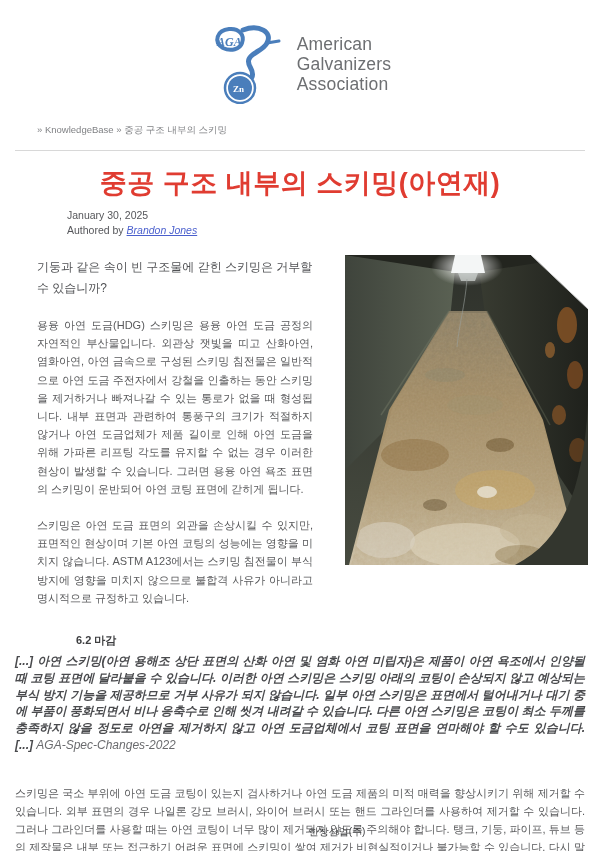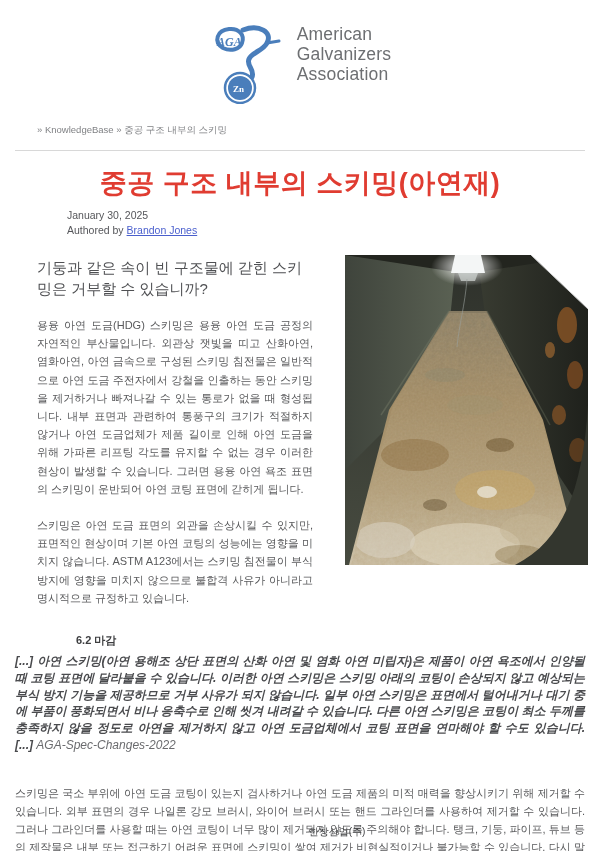--- a/index.html
+++ b/index.html
@@ -1,35 +1,35 @@
 <!DOCTYPE html>
 <html><head>
 <meta charset="utf-8">
 <style>
   html,body{margin:0;padding:0;}
   body{
     width:600px;height:851px;background:#ffffff;position:relative;overflow:hidden;
     font-family:"Liberation Sans", sans-serif;color:#58595b;
   }
   
-  .header{padding-top:24px;display:flex;justify-content:center;gap:14px;}
+  .header{padding-top:24px;display:flex;justify-content:center;align-items:center;gap:14px;}
   .logo-mark{width:74px;height:80px;flex:0 0 auto;}
   .org-name{font-size:17.5px;line-height:20px;color:#6d6f72;letter-spacing:.2px;}
   
   .breadcrumb{margin:20px 8px 0 37px;font-size:9.5px;color:#808285;}
   .breadcrumb a{color:#808285;text-decoration:none;}
   .rule{border:none;border-top:1px solid #d8d8d8;margin:13px 15px 0 15px;}
   
   h1.title{margin:16px 37px 0 37px;font-size:27px;line-height:32px;font-weight:bold;color:#e03c31;letter-spacing:.5px;text-align:center;}
   .meta{margin:9px 0 0 67px;font-size:10.5px;line-height:15px;color:#55565a;}
-  .meta a{color:#4a5fcd;text-decoration:underline;}
+  .meta a{color:#4a5fcd;text-decoration:underline;font-style:italic;}
   
   .columns{display:flex;margin:17px 0 0 37px;}
   .left-col{width:276px;flex:0 0 auto;}
-  .question{font-size:15px;line-height:21px;color:#4f5053;margin:2px 0 17px 0;font-weight:400;}
+  .question{font-size:12px;line-height:21px;color:#4f5053;margin:2px 0 17px 0;font-weight:400;}
   .para{font-size:11px;line-height:18.2px;text-align:justify;color:#58595b;margin:12px 0 18px 0;}
   .photo-wrap{width:243px;height:310px;margin-left:32px;flex:0 0 auto;}
   
   .quote-heading{margin:8px 0 5px 0;padding-left:76px;font-size:11px;font-weight:bold;color:#3d3e40;}
   .quote{margin:0 15px;font-size:12px;line-height:16.8px;font-weight:bold;font-style:italic;color:#4a4b4e;text-align:justify;}
   .quote .src{font-weight:normal;color:#6a6b6e;}
   .closing{margin:30px 15px 0 15px;font-size:11px;line-height:18.2px;text-align:justify;color:#58595b;}
   
   .footer{position:absolute;left:0;bottom:12px;width:100%;text-align:center;font-size:10px;color:#414244;padding-left:37px;}
 </style>

